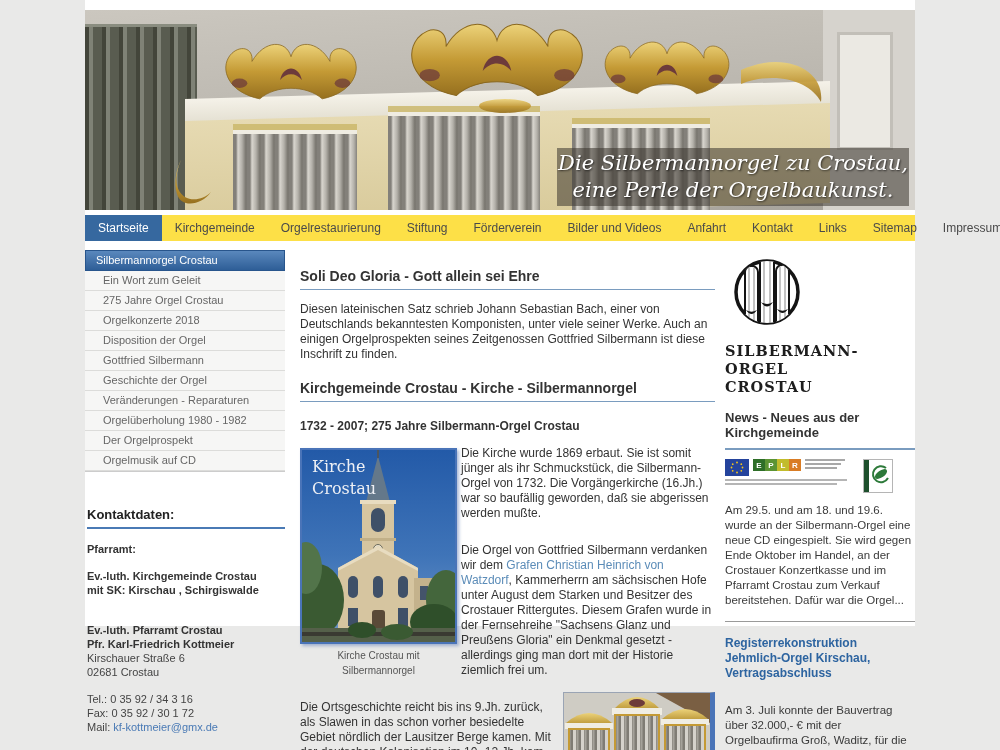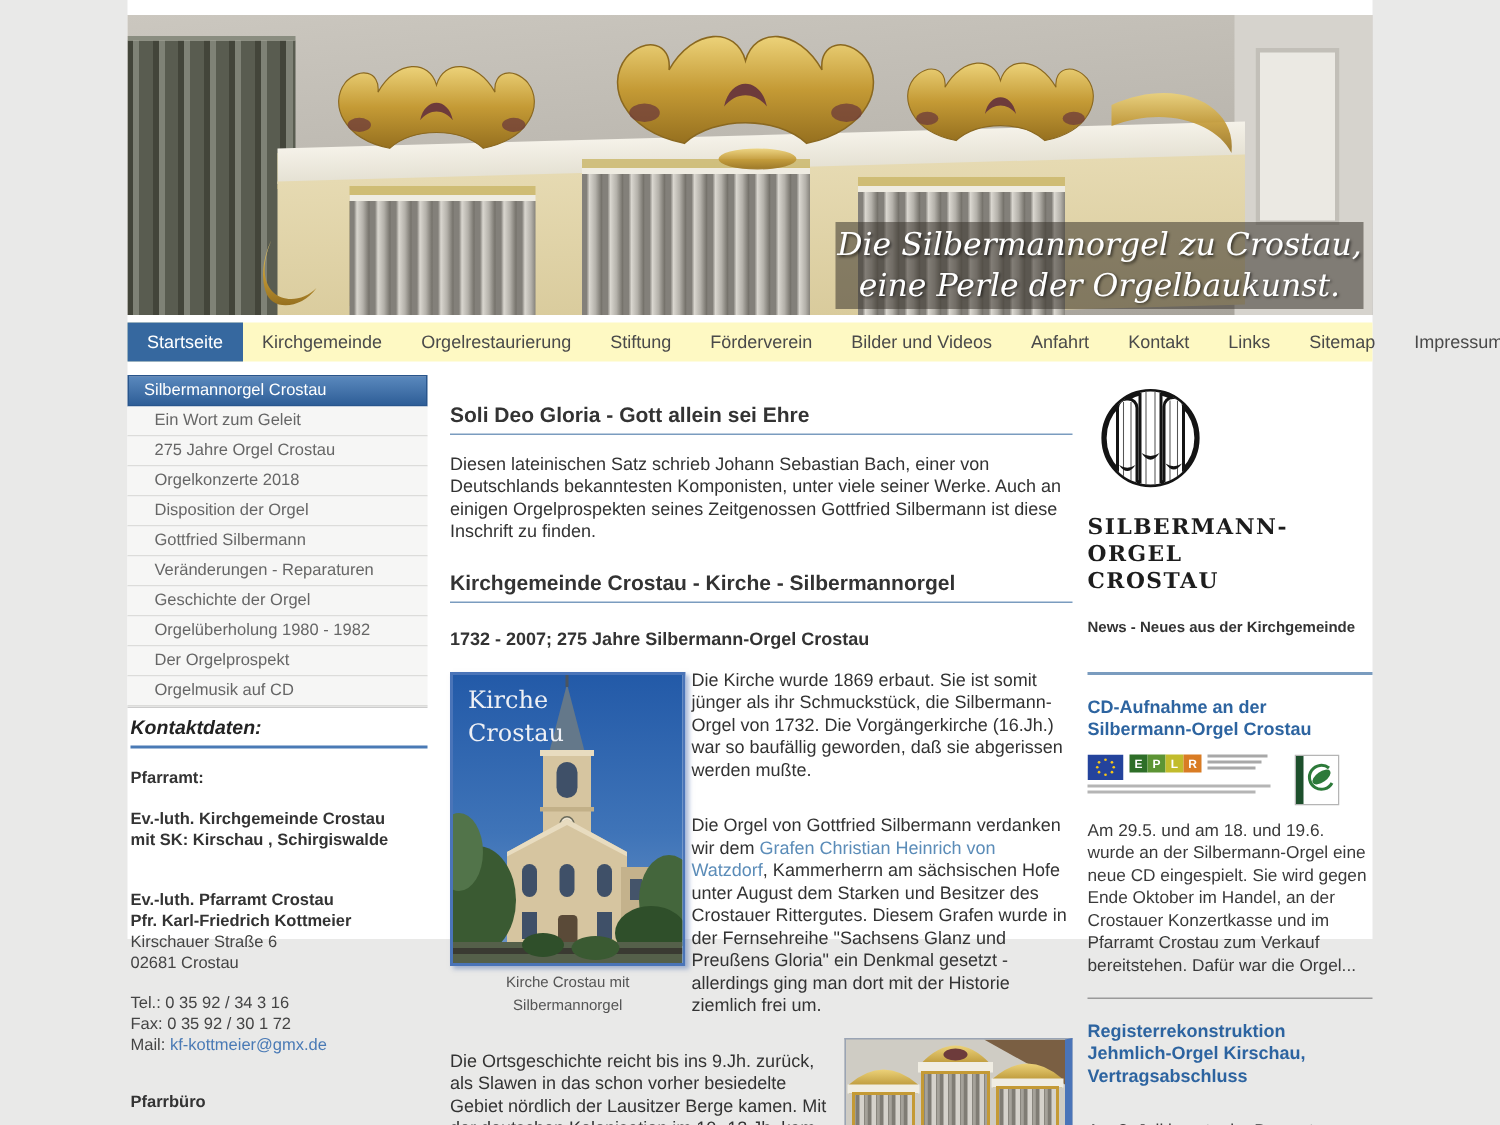--- a/index.html
+++ b/index.html
@@ -59,21 +59,21 @@
     font-family:"DejaVu Serif", serif; font-style:italic;
     font-size:21px; line-height:27px;
     padding-top:2px;
     text-shadow:1px 1px 2px rgba(0,0,0,.6);
   }
 
   
   .nav {
     display:flex; align-items:stretch;
     margin-top:5px; height:26px;
-    background:#fef9c3; font-size:12px; color:#4a4a4a;
+    background:#fde047; font-size:12px; color:#4a4a4a;
   }
   .nav-item { display:flex; align-items:center; padding:0 13px; cursor:pointer; white-space:nowrap; }
   .nav-item.active { background:#36689f; color:#fff; }
 
   
   .cols { display:flex; margin-top:9px; }
   .col-left  { width:200px; flex:none; }
   .col-main  { width:415px; flex:none; margin-left:15px; }
   .col-right { width:190px; flex:none; margin-left:10px; }
 
@@ -84,21 +84,21 @@
     border:1px solid #28558c;
     color:#fff; font-size:11px; padding:3px 10px 4px 10px;
   }
   .menu-item {
     background:#f6f6f5; border-bottom:1px solid #dcdcda;
     color:#666; font-size:11px; padding:3px 10px 4px 18px; cursor:pointer;
   }
   .contact { font-size:11px; line-height:14px; color:#444; padding-left:2px; }
   .contact-heading {
     font-size:13px; font-weight:bold; color:#222;
-    margin-top:6px; padding-bottom:5px; border-bottom:2px solid #4a7ab5;font-style:italic;
+    margin-top:36px; padding-bottom:5px; border-bottom:2px solid #4a7ab5;
   }
   .contact .b { font-weight:bold; color:#333; }
   .contact p { margin-top:13px; }
   .contact a { color:#4a7ab5; text-decoration:none; cursor:pointer; }
 
   
   .col-main { font-size:12px; line-height:15px; }
   .typo3-note { margin-top:3px; }
   .typo3-note a { color:#7aa3c9; text-decoration:none; cursor:pointer; }
   h1.sec, h2.sec {
@@ -130,22 +130,22 @@
   }
 
   
   .col-right { font-size:11.5px; line-height:15px; }
   .logo-block { text-align:left; }
   .logo-title {
     font-family:"DejaVu Serif", serif; font-weight:bold; color:#1d1d1d;
     font-size:14.5px; line-height:18px; letter-spacing:1px; margin-top:4px;
   }
   .news-heading {
-    font-size:10px; font-weight:bold; color:#333;
-    margin-top:14px; padding-bottom:22px; border-bottom:2px solid #7a9cbf;
+    font-size:13px; font-weight:bold; color:#333;
+    margin-top:14px; padding-bottom:8px; border-bottom:2px solid #7a9cbf;
   }
   .news-title {
     display:block; margin-top:14px;
     font-size:12px; font-weight:bold; line-height:15px;
     color:#2d64a0; text-decoration:none; cursor:pointer;
   }
   .news-text { margin-top:10px; color:#3a3a3a; }
   .news-div { border:none; border-top:1px solid #9a9a9a; margin:13px 0 0 0; }
 
   .logos-row { display:flex; align-items:flex-start; margin-top:9px; }
@@ -221,22 +221,22 @@
   <div class="cols">
 
     <div class="col-left">
       <div class="menu">
         <div class="menu-title">Silbermannorgel Crostau</div>
         <div class="menu-item">Ein Wort zum Geleit</div>
         <div class="menu-item">275 Jahre Orgel Crostau</div>
         <div class="menu-item">Orgelkonzerte 2018</div>
         <div class="menu-item">Disposition der Orgel</div>
         <div class="menu-item">Gottfried Silbermann</div>
+        <div class="menu-item">Geschichte der Orgel</div>
         <div class="menu-item">Veränderungen - Reparaturen</div>
-        <div class="menu-item">Geschichte der Orgel</div>
         <div class="menu-item">Orgelüberholung 1980 - 1982</div>
         <div class="menu-item">Der Orgelprospekt</div>
         <div class="menu-item">Orgelmusik auf CD</div>
       </div>
 
       <div class="contact">
         <div class="contact-heading">Kontaktdaten:</div>
         <p class="b">Pfarramt:</p>
         <p class="tight">
           <span class="b">Ev.-luth. Kirchgemeinde Crostau</span><br>
@@ -376,21 +376,20 @@
           </g>
         </svg>
         <div class="logo-title">
           <div>SILBERMANN-ORGEL</div>
           <div>CROSTAU</div>
         </div>
       </div>
 
       <div class="news-heading">News - Neues aus der Kirchgemeinde</div>
 
-      <a class="news-title">CD-Aufnahme an der Silbermann-Orgel Crostau</a>
 
       <div class="logos-row">
         <div>
           <div style="display:flex; align-items:flex-start;">
             <svg class="eu-flag" viewBox="0 0 24 17">
               <rect width="24" height="17" fill="#24439c"></rect>
               <g fill="#f5c518">
                 <circle cx="12" cy="3.5" r="0.9"></circle>
                   <circle cx="12" cy="13.5" r="0.9"></circle>
                 <circle cx="7.7" cy="5.2" r="0.9"></circle>

